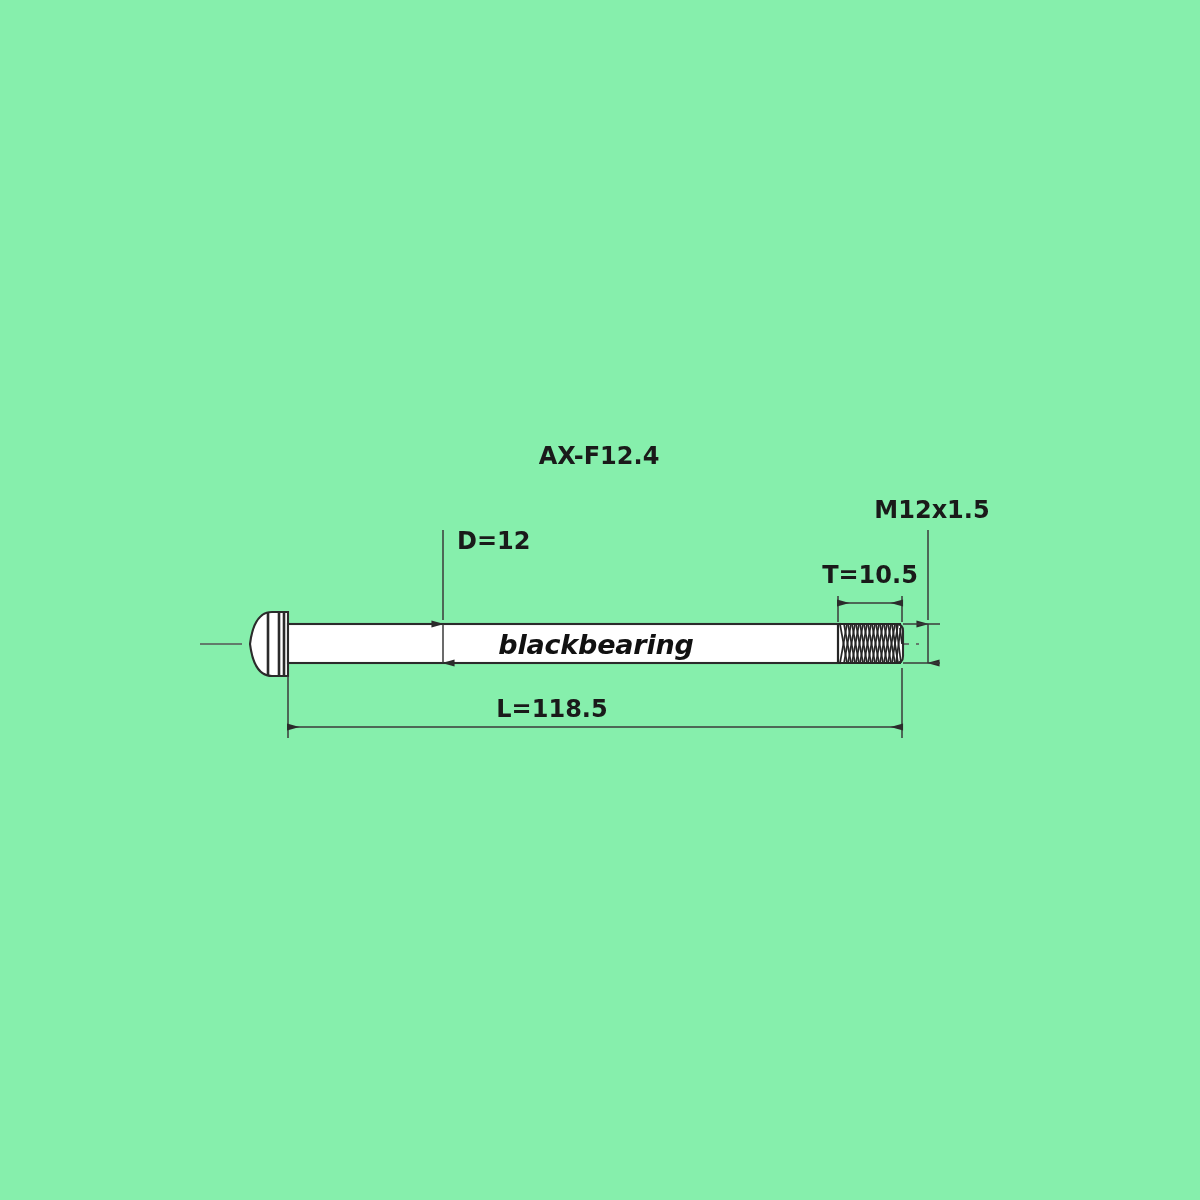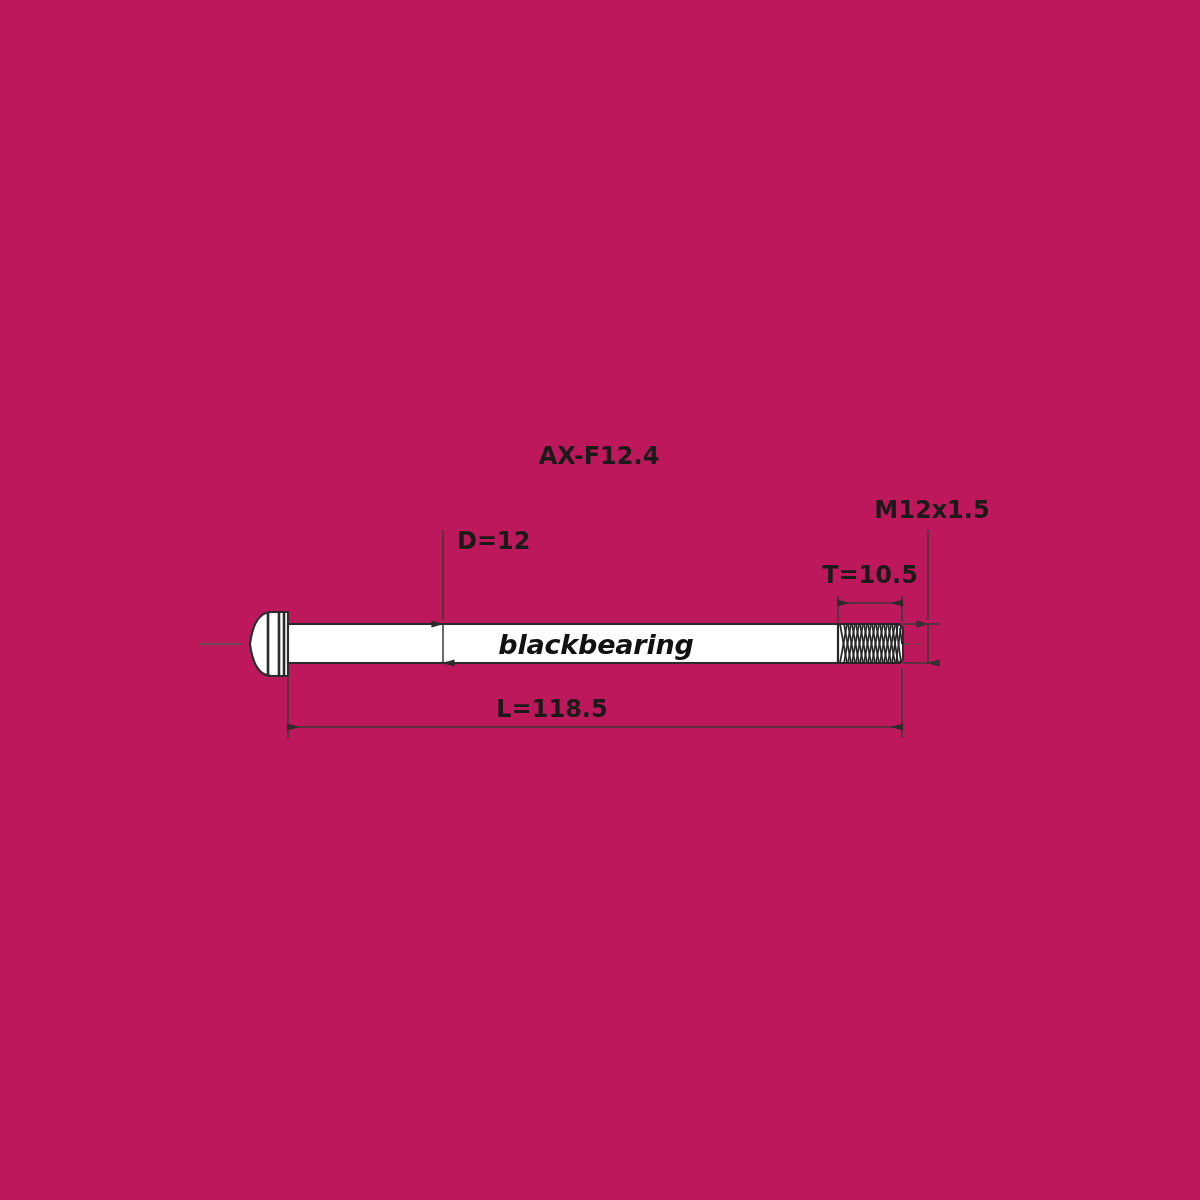--- a/index.html
+++ b/index.html
@@ -10,21 +10,21 @@
   body {
     width: 1200px;
     height: 1200px;
     font-family: "DejaVu Sans", "Liberation Sans", sans-serif;
     overflow: hidden;
   }
   #drawing-root {
     position: relative;
     width: 1200px;
     height: 1200px;
-    background: #be185d;
+    background: #86efac;
   }
   svg#technical-drawing {
     position: absolute;
     top: 0;
     left: 0;
     width: 1200px;
     height: 1200px;
     display: block;
   }
   .dim-text {

